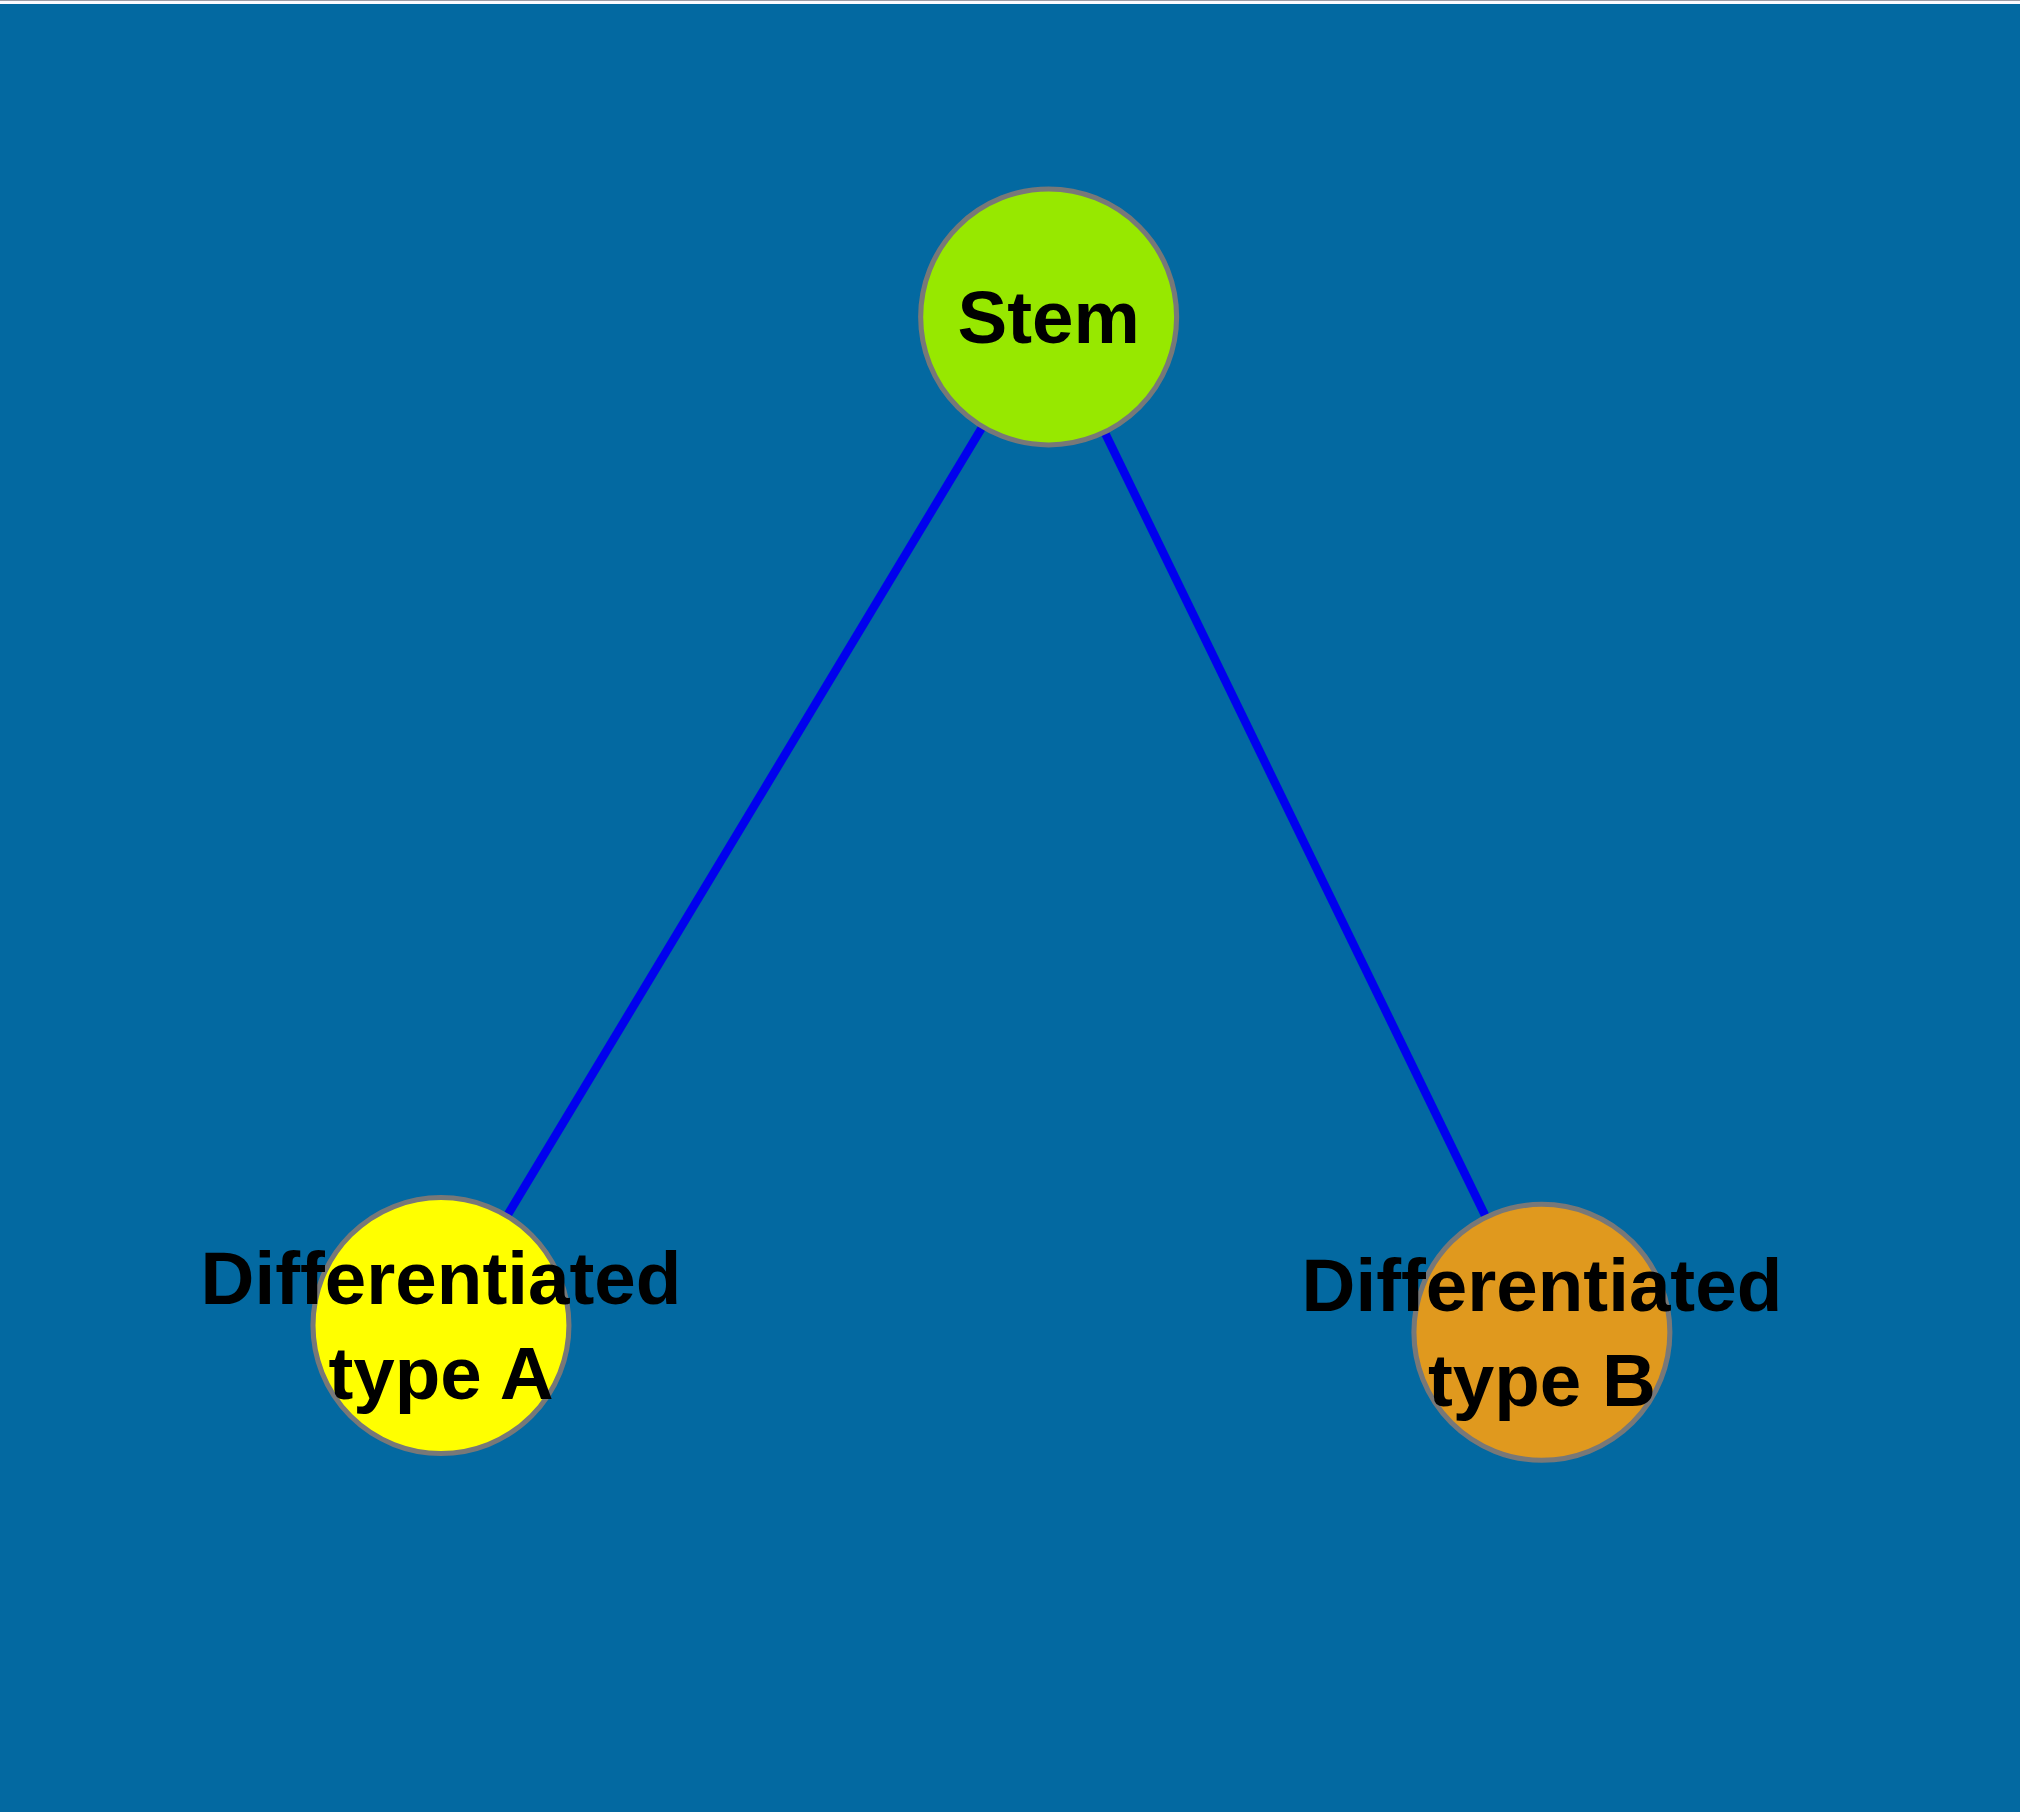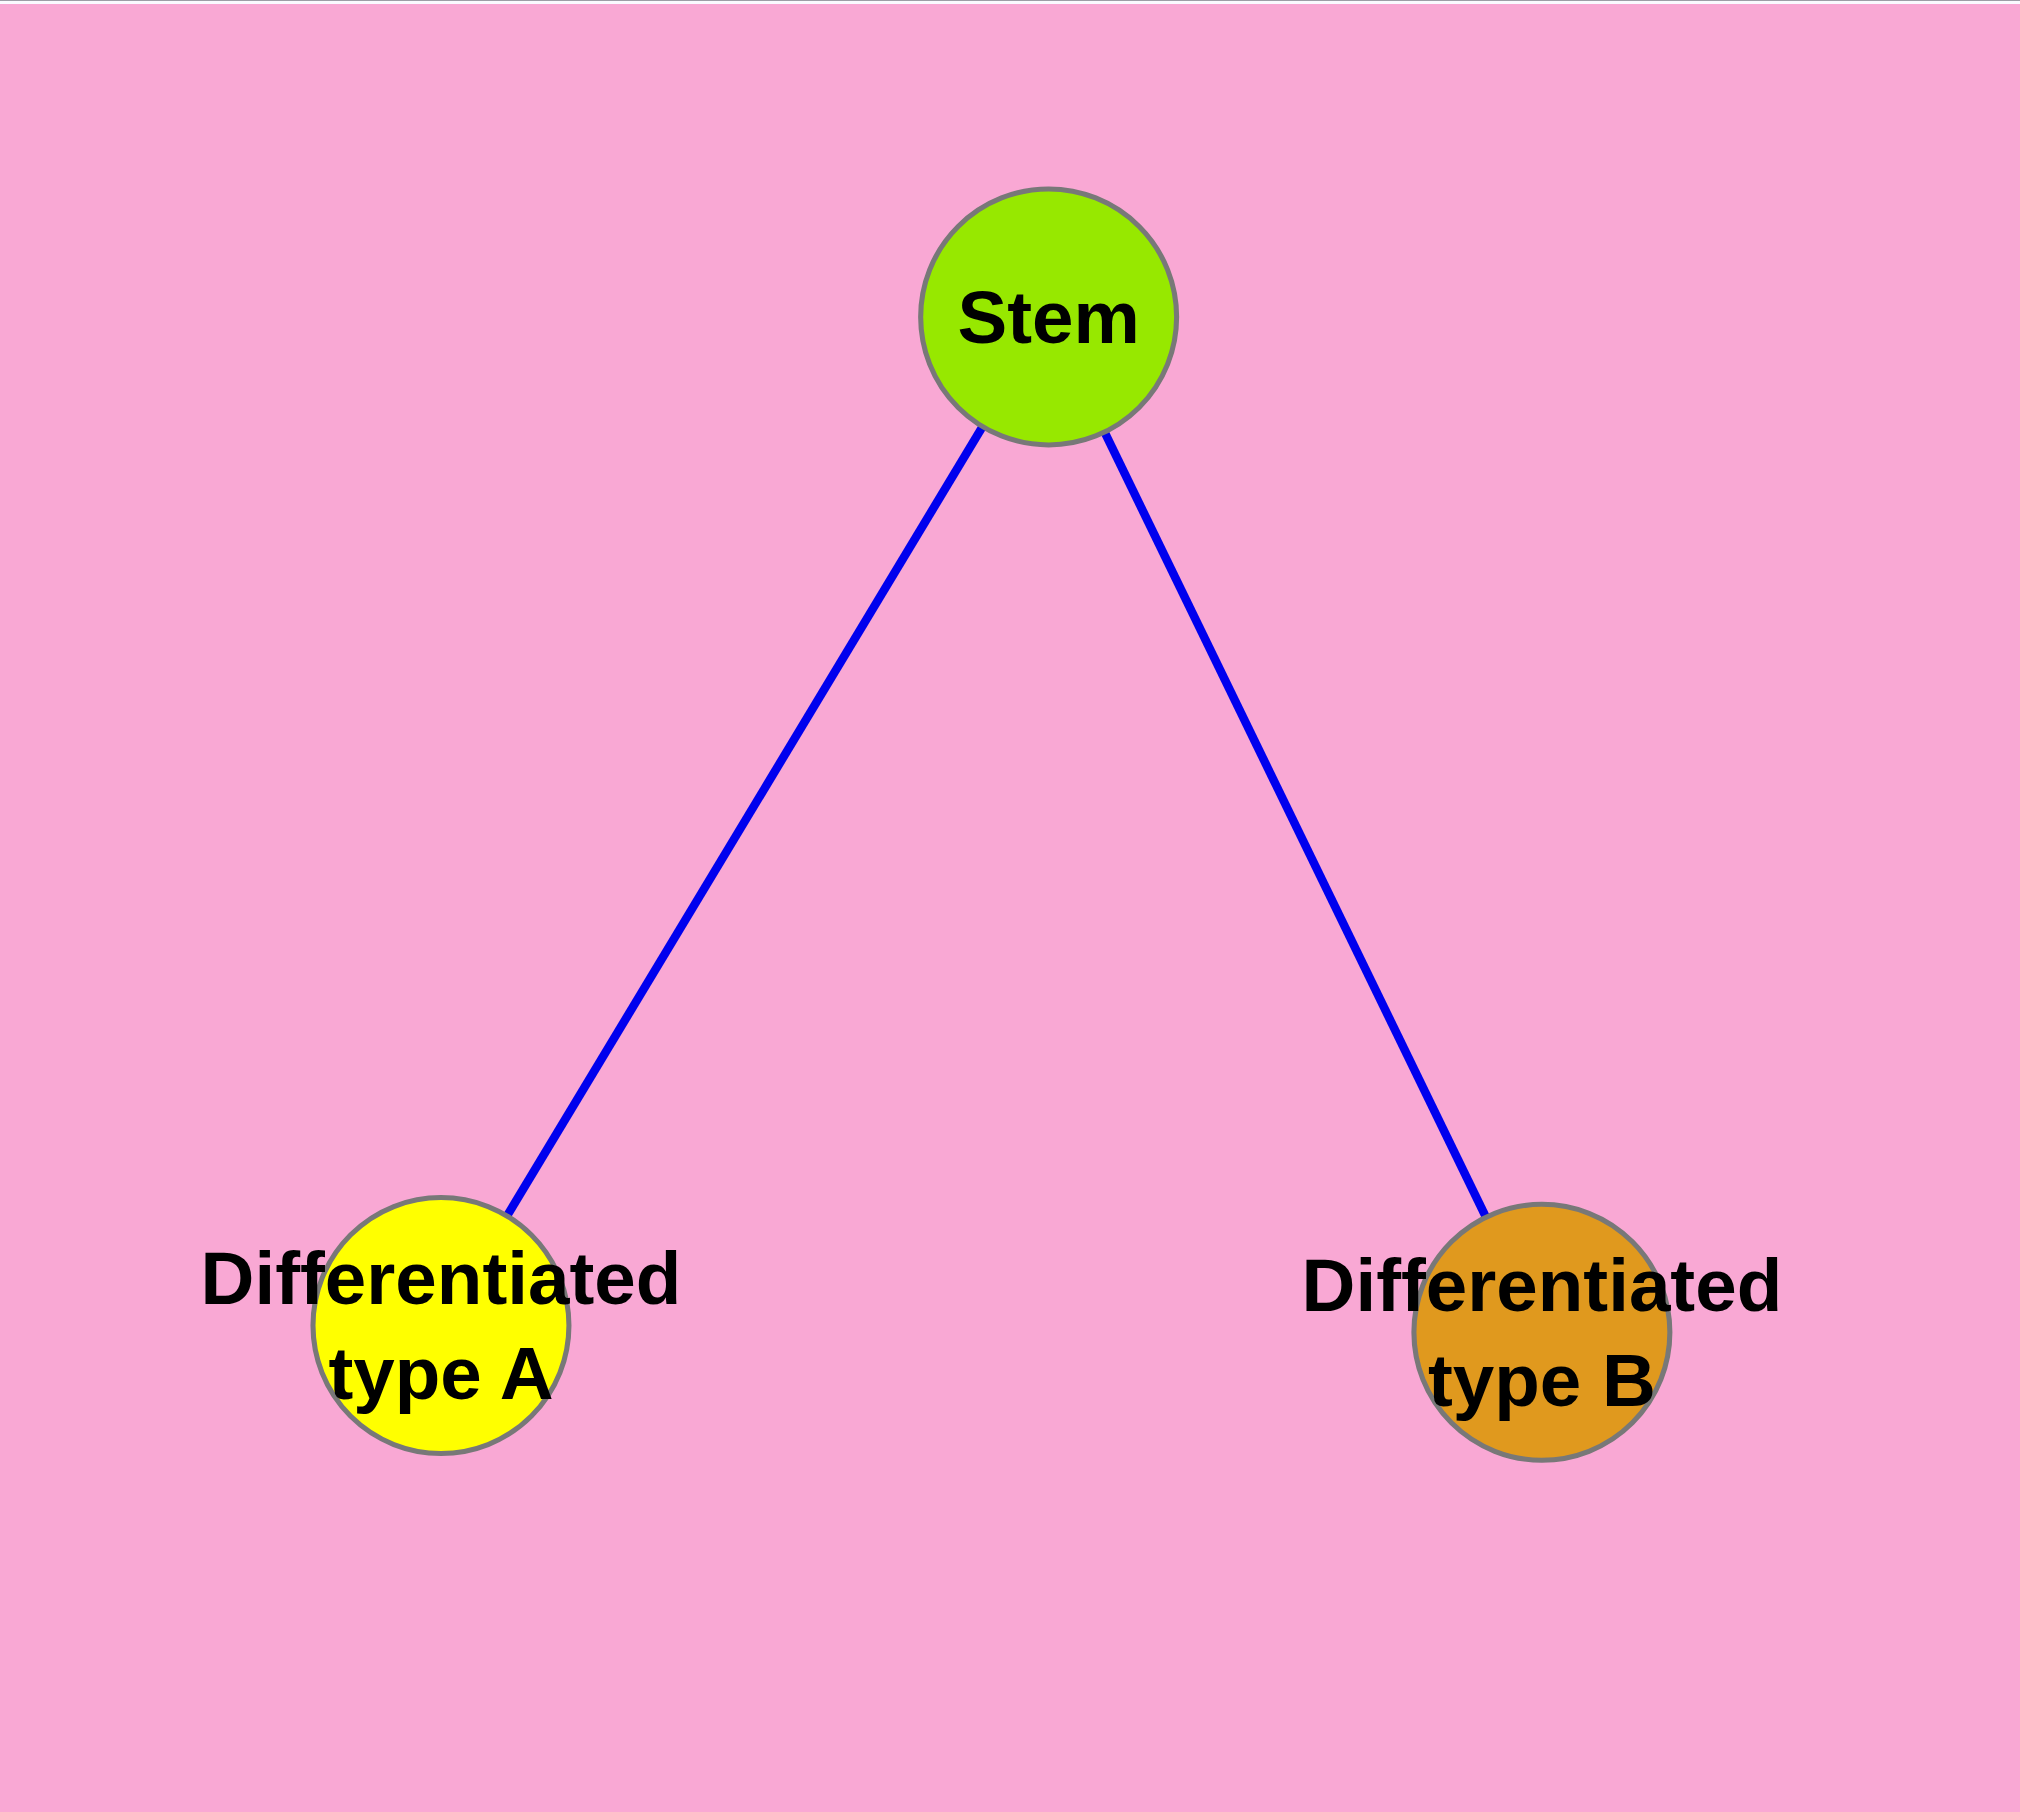--- a/index.html
+++ b/index.html
@@ -32,21 +32,21 @@
     display: block;
   }
   svg.graph text {
     font-family: "Liberation Sans", sans-serif;
     font-weight: bold;
   }
 </style>
 </head>
 <body style="background: rgb(202, 202, 248);">
 
-<div class="stage" style="width: 2021px; height: 1812px; background: #f9a8d4;">
+<div class="stage" style="width: 2021px; height: 1812px; background: #0369a1;">
   <svg class="graph" id="diagram-svg" xmlns="http://www.w3.org/2000/svg" width="2021" height="1812" viewBox="0 0 2384 2138">
       <line x1="1237" y1="374" x2="520" y2="1564" stroke="#0000EE" stroke-width="10"></line>
       <line x1="1237" y1="374" x2="1819" y2="1572" stroke="#0000EE" stroke-width="10"></line>
       <g>
         <circle cx="1237" cy="374" r="151" fill="#97E800" stroke="#787878" stroke-width="6"></circle>
         <text text-anchor="middle" fill="#000000" font-size="88" font-weight="bold"><tspan x="1237" y="405">Stem</tspan></text>
       </g>
       <g>
         <circle cx="520" cy="1564" r="151" fill="#FFFF00" stroke="#787878" stroke-width="6"></circle>
         <text text-anchor="middle" fill="#000000" font-size="88" font-weight="bold"><tspan x="520" y="1539">Differentiated</tspan><tspan x="520" y="1651">type A</tspan></text>

